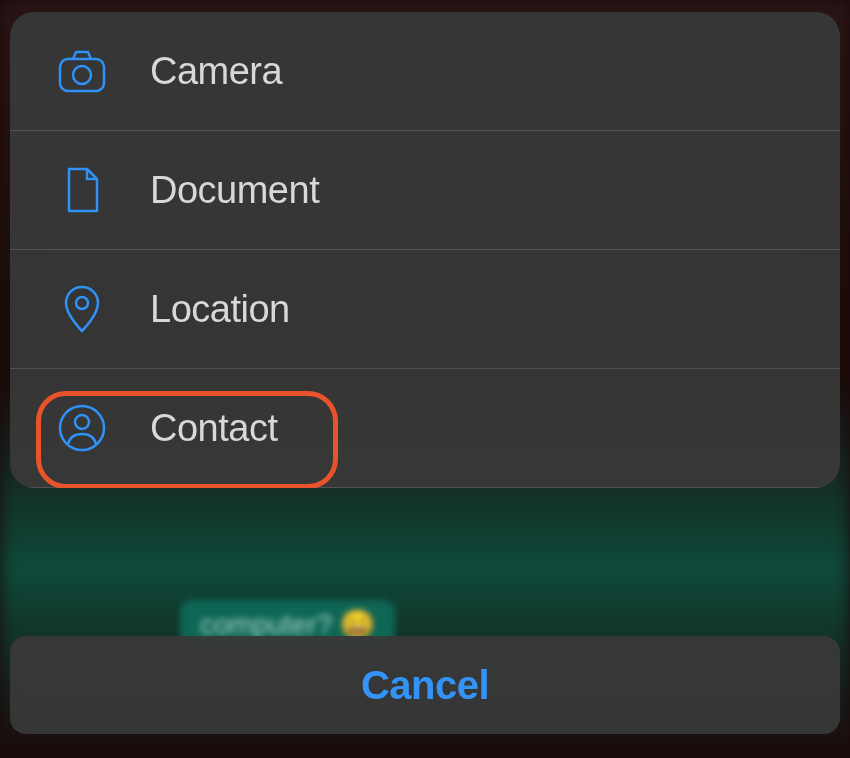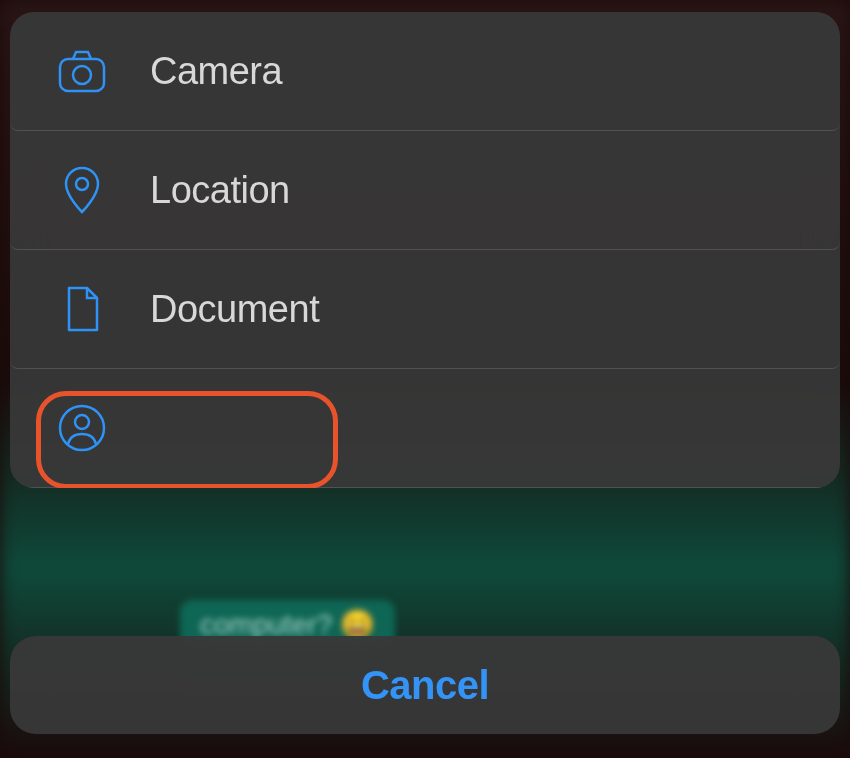--- a/index.html
+++ b/index.html
@@ -38,21 +38,20 @@
       border-radius: 24px;
       overflow: hidden;
     }
     .menu-item {
       display: flex;
       align-items: center;
       padding: 0 46px;
       height: 119px;
       border-bottom: 1px solid rgba(110, 110, 110, 0.5);
       cursor: pointer;
-      border-radius: 8px;
     }
     .menu-item:last-child { border-bottom: none; height: 120px; }
     .icon-wrap {
       width: 52px;
       height: 52px;
       display: flex;
       align-items: center;
       justify-content: center;
       flex-shrink: 0;
       color: #2f92f6;
@@ -72,21 +71,21 @@
       pointer-events: none;
     }
     .cancel-sheet {
       position: absolute;
       left: 10px;
       right: 10px;
       top: 636px;
       height: 98px;
       background: rgba(56, 56, 56, 0.94);
       backdrop-filter: blur(20px);
-      border-radius: 26px;
+      border-radius: 16px;
       display: flex;
       align-items: center;
       justify-content: center;
       cursor: pointer;
     }
     .cancel-label {
       font-size: 40px;
       font-weight: 600;
       color: #3393f7;
       letter-spacing: -0.5px;
@@ -108,45 +107,46 @@
         <circle cx="26" cy="30" r="9"></circle>
       </svg>
     </span>
     <span class="menu-label">Camera</span>
   </div>
 
 
   <div class="menu-item">
     <span class="icon-wrap">
       <svg viewBox="0 0 52 52">
+        <path d="M13 5 L31 5 L41 15 L41 47 L13 47 Z" stroke-linejoin="round"></path>
+        <path d="M31 5 L31 15 L41 15"></path>
+      </svg>
+    </span>
+    <span class="menu-label">Document</span>
+  </div>
+
+  <div class="menu-item">
+    <span class="icon-wrap">
+      <svg viewBox="0 0 52 52">
         <path d="M26 48 C26 48 10 32 10 20 C10 11 17 4 26 4 C35 4 42 11 42 20 C42 32 26 48 26 48 Z"></path>
         <circle cx="26" cy="20" r="6"></circle>
       </svg>
     </span>
     <span class="menu-label">Location</span>
   </div>
 
   <div class="menu-item">
     <span class="icon-wrap">
       <svg viewBox="0 0 52 52">
-        <path d="M13 5 L31 5 L41 15 L41 47 L13 47 Z" stroke-linejoin="round"></path>
-        <path d="M31 5 L31 15 L41 15"></path>
-      </svg>
-    </span>
-    <span class="menu-label">Document</span>
-  </div>
-
-  <div class="menu-item">
-    <span class="icon-wrap">
-      <svg viewBox="0 0 52 52">
         <circle cx="26" cy="26" r="22"></circle>
         <circle cx="26" cy="20" r="7"></circle>
         <path d="M12 42 C14 34 20 32 26 32 C32 32 38 34 40 42"></path>
       </svg>
     </span>
+    <span class="menu-label">Contact</span>
   </div>
 
   <div class="highlight-ring" style="left:26px; top:379px; width:302px; height:98px;"></div>
 </div>
 
 <div class="cancel-sheet">
   <span class="cancel-label">Cancel</span>
 </div>
 
 </body></html>

